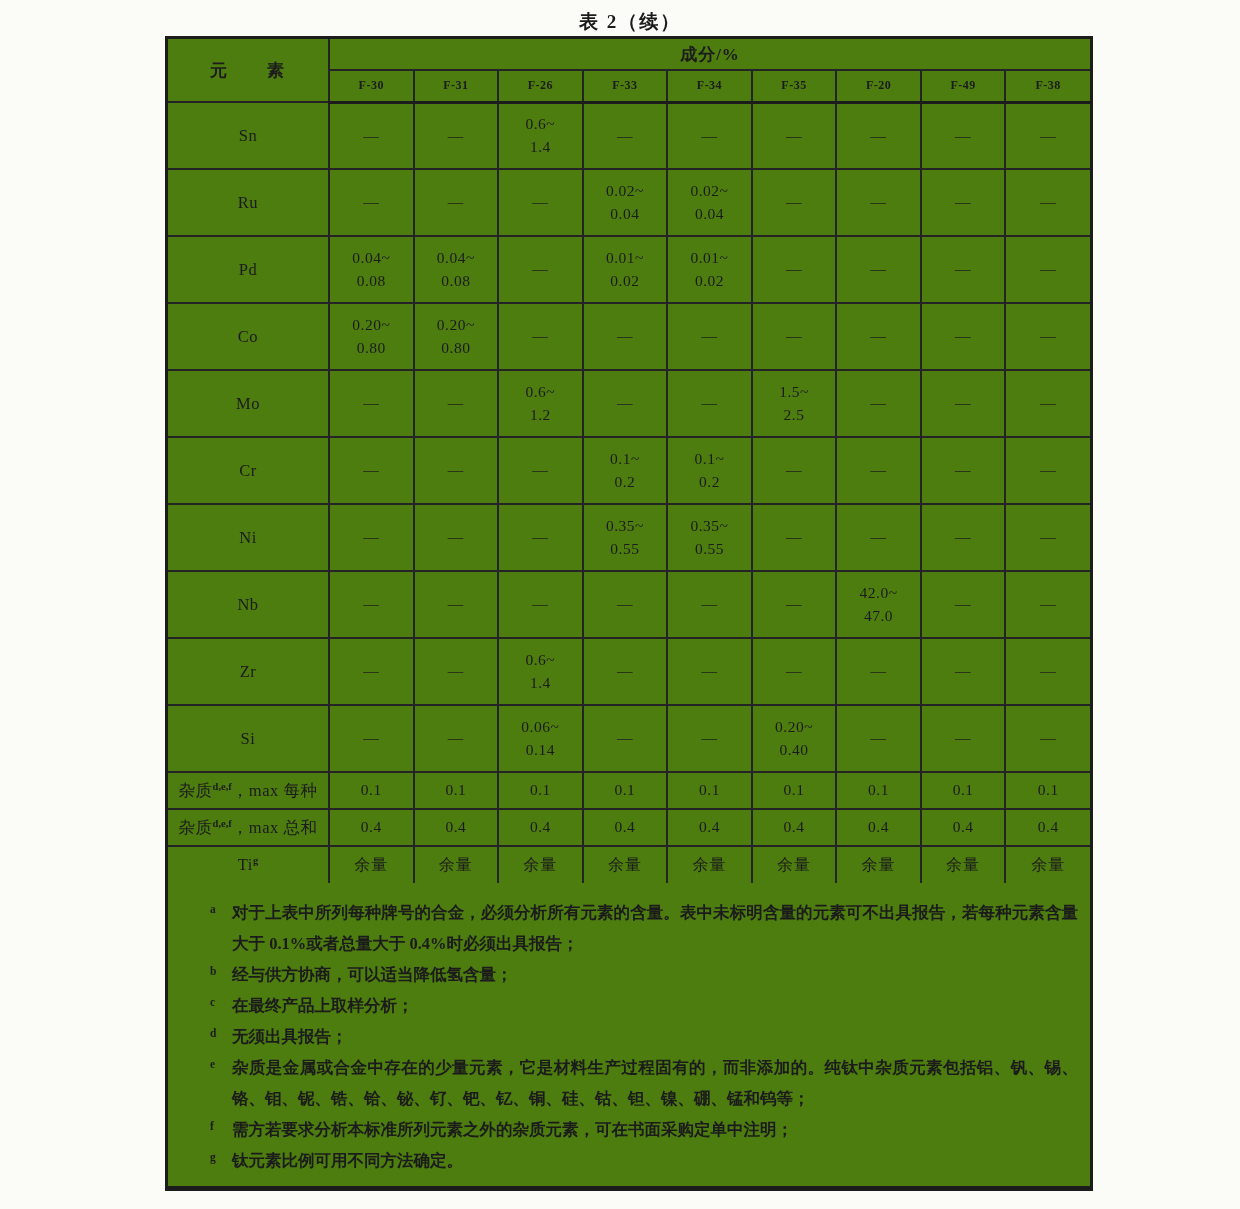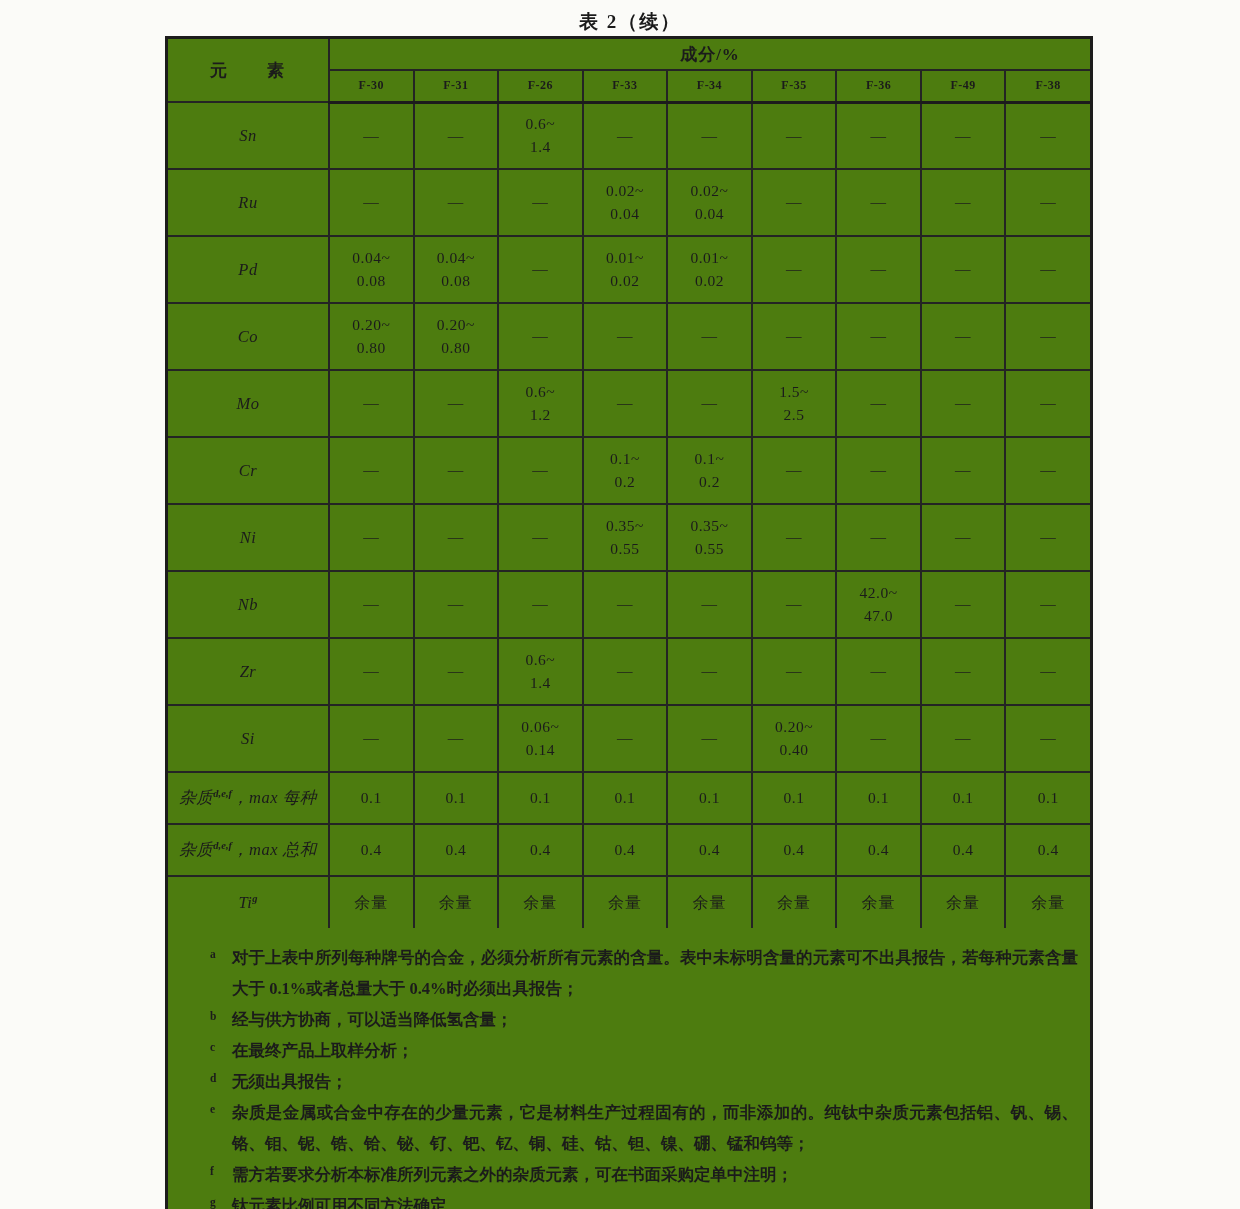--- a/index.html
+++ b/index.html
@@ -48,25 +48,24 @@
   .comp-head { height: 31px; font-size: 17px; letter-spacing: 1px; }
   .el-head   { font-size: 17px; letter-spacing: 2px; }
   tr.grade-row th {
     height: 32px;
     font-size: 12px;
     font-weight: 600;
     border-bottom: 3px solid #1c1c1c;
     letter-spacing: 0.5px;
   }
   tbody tr.tall  td { height: 67px; }
-  tbody tr.short td { height: 52px; }
+  tbody tr.short td { height: 37px; }
   td.el-cell {
     font-size: 16.5px;
     letter-spacing: 0.5px;
-    font-style: italic;
   }
   td.val-cell {
     font-size: 15.5px;
     white-space: pre-line;
     line-height: 1.45;
     letter-spacing: 0.5px;
   }
   td.cjk { font-weight: 400; font-size: 16px; letter-spacing: 1px; }
   sup.lbl-sup {
     font-size: 10.5px;
@@ -126,21 +125,21 @@
           <th colspan="9" class="comp-head">成分/%</th>
         </tr>
         <tr class="grade-row">
 
         <th>F-30</th>
             <th>F-31</th>
             <th>F-26</th>
             <th>F-33</th>
             <th>F-34</th>
             <th>F-35</th>
-            <th>F-36</th>
+            <th>F-20</th>
             <th>F-49</th>
             <th>F-38</th>
           </tr>
       </thead>
       <tbody>
 
       <tr class="tall">
             <td class="el-cell">Sn</td>
             <td class="val-cell">—</td>
             <td class="val-cell">—</td>

